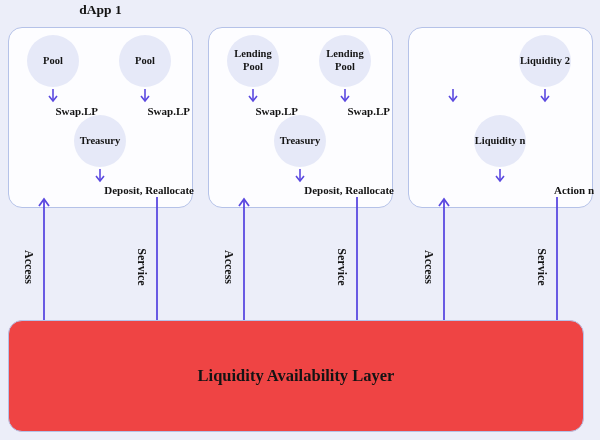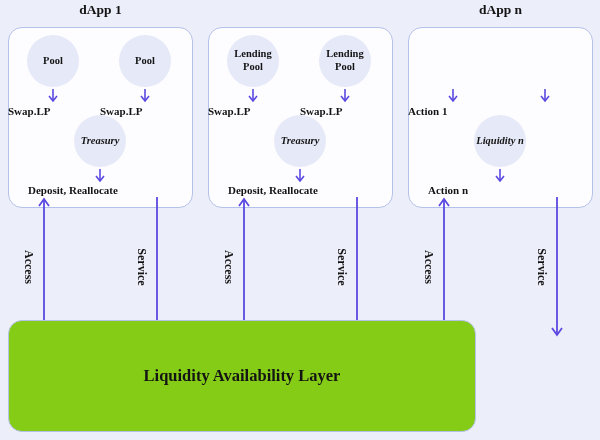--- a/index.html
+++ b/index.html
@@ -32,60 +32,59 @@
   .card-3,.title-3{left:408px;}
   .circle{
     position:absolute;width:52px;height:52px;border-radius:50%;
     background:#e6e9f8;
     display:flex;align-items:center;justify-content:center;
     text-align:center;
     font-size:10.5px;font-weight:600;line-height:1.2;
   }
   .circle.c-left{left:18px;top:7px;}
   .circle.c-right{left:110px;top:7px;}
-  .circle.c-bottom{left:65px;top:87px;font-style:italic;}
+  .circle.c-bottom{left:65px;top:87px;}
   .mini-arrow{position:absolute;width:14px;height:16px;}
   .ma-left{left:37px;top:60px;}
   .ma-right{left:129px;top:60px;}
   .ma-bottom{left:84px;top:140px;}
   .action-label{
-    position:absolute;width:90px;text-align:left;
+    position:absolute;width:90px;text-align:right;
     font-size:11px;font-weight:600;
   }
   .al-left{left:-1px;top:77px;}
   .al-right{left:91px;top:77px;}
-  .al-bottom{left:19px;top:156px;width:160px;}
+  .al-bottom{left:25px;top:156px;width:160px;}
   .connector{
     position:absolute;top:197px;height:140px;width:0;
   }
   .connector svg{position:absolute;left:-7px;top:0;}
   .rot-label{
     position:absolute;left:-16px;top:50%;
     transform:translate(-50%,-50%) rotate(90deg);
     font-size:12px;font-weight:600;white-space:nowrap;
   }
   .layer-box{
-    position:absolute;left:8px;top:320px;width:468px;height:112px;
-    background:#84cc16;
+    position:absolute;left:8px;top:320px;width:576px;height:112px;
+    background:#ef4444;
     border:1.5px solid #b5c2e8;
     border-radius:14px;
     box-sizing:border-box;
     display:flex;align-items:center;justify-content:center;
   }
   .layer-title{
     font-size:16.5px;font-weight:600;
   }
 </style>
 </head>
 <body>
 
 <div class="stage">
 
   <div class="dapp-title title-1">dApp 1</div>
-  <div class="dapp-title title-3">dApp n</div>
 
   <div class="dapp-card card-1">
     <div class="circle c-left">Pool</div>
     <div class="circle c-right">Pool</div>
     <span class="mini-arrow ma-left">
       <svg width="14" height="16">
           <line x1="7" y1="1" x2="7" y2="12" stroke="#5b49e0" stroke-width="1.6"></line>
           <polyline points="3,8 7,13 11,8" fill="none" stroke="#5b49e0" stroke-width="1.6"></polyline>
         </svg>
     </span>
@@ -128,33 +127,33 @@
     <span class="mini-arrow ma-bottom">
       <svg width="14" height="16">
           <line x1="7" y1="1" x2="7" y2="12" stroke="#5b49e0" stroke-width="1.6"></line>
           <polyline points="3,8 7,13 11,8" fill="none" stroke="#5b49e0" stroke-width="1.6"></polyline>
         </svg>
     </span>
     <div class="action-label al-bottom">Deposit, Reallocate</div>
   </div>
 
   <div class="dapp-card card-3">
+    <div class="circle c-right">Liquidity 2</div>
     <span class="mini-arrow ma-left">
       <svg width="14" height="16">
           <line x1="7" y1="1" x2="7" y2="12" stroke="#5b49e0" stroke-width="1.6"></line>
           <polyline points="3,8 7,13 11,8" fill="none" stroke="#5b49e0" stroke-width="1.6"></polyline>
         </svg>
     </span>
     <span class="mini-arrow ma-right">
       <svg width="14" height="16">
           <line x1="7" y1="1" x2="7" y2="12" stroke="#5b49e0" stroke-width="1.6"></line>
           <polyline points="3,8 7,13 11,8" fill="none" stroke="#5b49e0" stroke-width="1.6"></polyline>
         </svg>
     </span>
-    <div class="action-label al-left">Action 1</div>
     <div class="circle c-bottom">Liquidity n</div>
     <span class="mini-arrow ma-bottom">
       <svg width="14" height="16">
           <line x1="7" y1="1" x2="7" y2="12" stroke="#5b49e0" stroke-width="1.6"></line>
           <polyline points="3,8 7,13 11,8" fill="none" stroke="#5b49e0" stroke-width="1.6"></polyline>
         </svg>
     </span>
     <div class="action-label al-bottom">Action n</div>
   </div>
 

